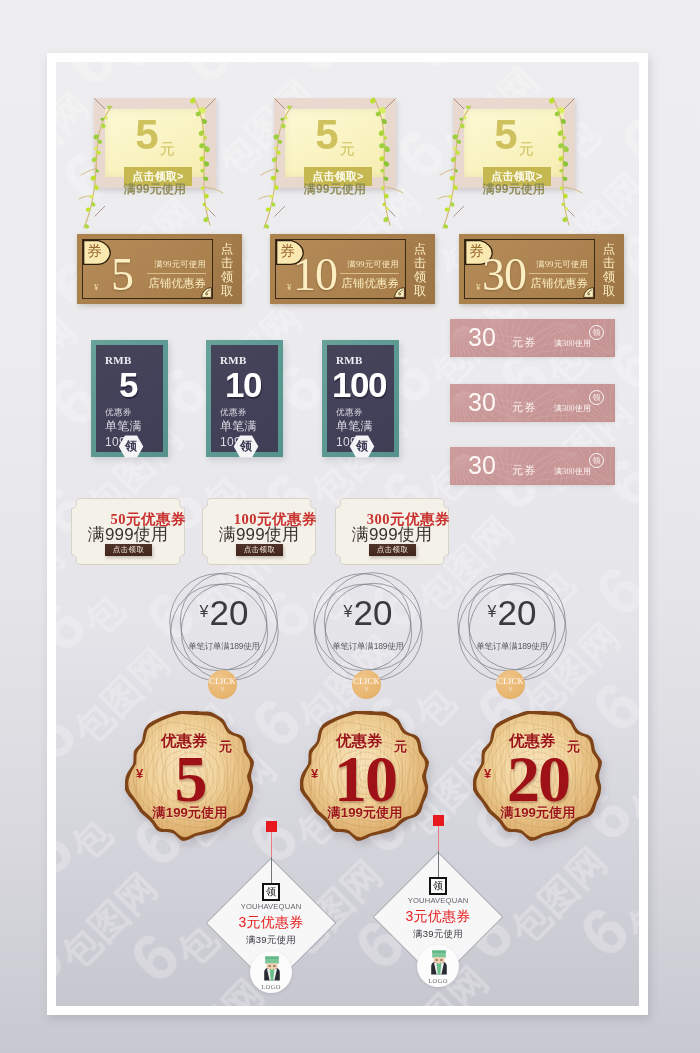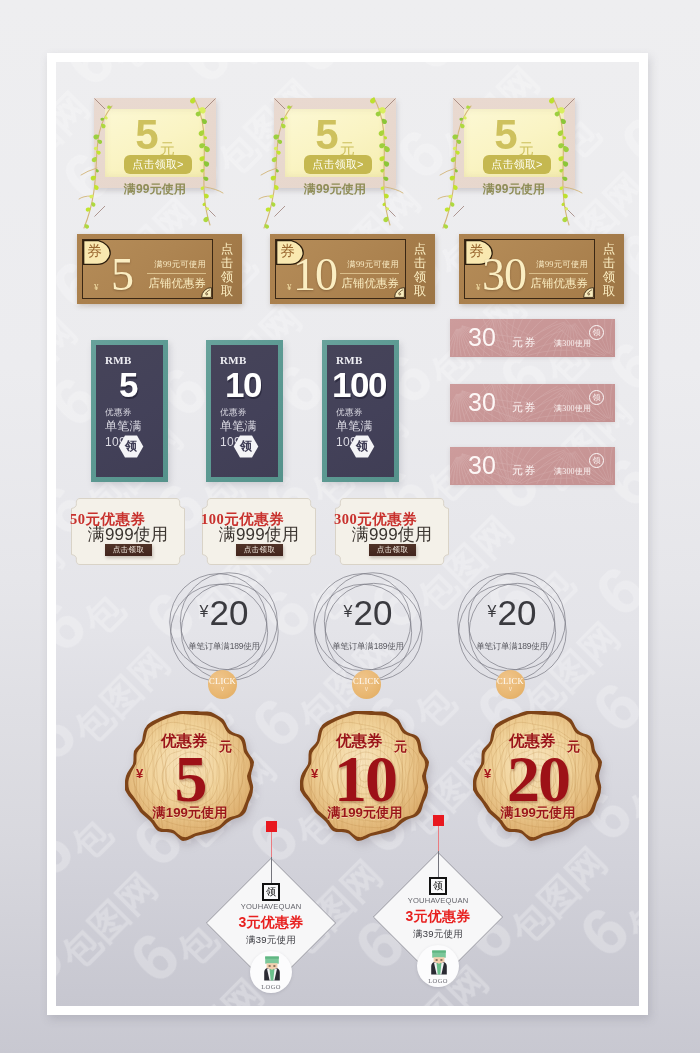--- a/index.html
+++ b/index.html
@@ -24,23 +24,23 @@
     box-shadow:1px 3px 5px rgba(120,110,115,.26);}
   .fc-bevel{position:absolute;inset:0;pointer-events:none;}
   .fc-inner{position:absolute;left:11px;top:11px;right:11px;bottom:11px;
     background:linear-gradient(155deg,#fcf8d4 0%,#faf4c4 50%,#f5edb0 100%);
     box-shadow:inset 0 0 6px rgba(200,190,140,.3);}
   .fc-amt{position:absolute;left:0;right:0;top:16px;text-align:center;
     color:#cec15e;line-height:1;font-weight:700;height:36px;
     font-family:"Liberation Sans",sans-serif;letter-spacing:0;}
   .fc-amt .num{font-size:42px;letter-spacing:-1px;vertical-align:-2px;}
   .fc-amt .unit{font-size:15px;font-weight:500;margin-left:2px;position:relative;top:7px;}
-  .fc-btn{position:absolute;left:30px;top:57px;width:68px;height:19px;
+  .fc-btn{position:absolute;left:30px;top:69px;width:68px;height:19px;
     background:#c5b850;color:#fffef2;font-size:11px;line-height:19px;text-align:center;
-    font-weight:400;letter-spacing:.2px;border-radius:6px;}
+    font-weight:700;letter-spacing:.2px;}
   .fc-cond{position:absolute;left:0;right:0;top:85px;text-align:center;
     color:#8e8c55;font-size:12px;font-weight:700;letter-spacing:.2px;line-height:13px;}
   .vine{position:absolute;pointer-events:none;overflow:visible;}
   .vine-left{left:-16px;top:2px;}
   .vine-right{left:88px;top:-3px;}
 
   
   .bcoupon{position:absolute;width:165px;height:70px;z-index:5;
     background:linear-gradient(135deg,#ad8350 0%,#a97f4c 45%,#9c7545 100%);
     box-shadow:1px 2px 5px rgba(110,90,70,.30);}
@@ -64,21 +64,21 @@
   .bc-line{position:absolute;right:8px;top:14px;width:59px;height:1px;background:#e0c894;opacity:.85;}
   .bc-t2{position:absolute;right:8px;top:17px;color:#fbeec2;font-size:11.4px;font-weight:400;
     font-family:"Liberation Serif",serif;letter-spacing:.1px;white-space:nowrap;}
   .bc-curl{position:absolute;right:0.5px;bottom:0.5px;width:11px;height:11px;}
   .bc-claim{position:absolute;right:3px;top:8px;width:24px;height:56px;
     color:#fbeec2;font-size:12.5px;font-family:"Liberation Serif",serif;text-align:center;
     line-height:14px;letter-spacing:0;}
   .bc-claim i{display:block;font-style:normal;}
 
   
-  .ncard{position:absolute;width:77px;height:142px;z-index:5;
+  .ncard{position:absolute;width:77px;height:117px;z-index:5;
     background:linear-gradient(125deg,#68a29b 0%,#5d9a93 45%,#55928b 100%);
     box-shadow:2px 3px 6px rgba(100,100,115,.22);}
   .nc-body{position:absolute;left:5px;top:5px;right:5px;bottom:5px;
     background:linear-gradient(150deg,#464459 0%,#434159 55%,#403e55 100%);}
   .nc-rmb{position:absolute;left:9px;top:9px;color:#f0f0f5;font-size:11px;
     font-family:"Liberation Serif",serif;font-weight:700;letter-spacing:.3px;}
   .nc-num{position:absolute;left:0;right:3px;top:22px;text-align:center;
     color:#fff;font-size:35px;line-height:35px;font-weight:700;letter-spacing:-1.5px;
     font-family:"Liberation Sans",sans-serif;text-shadow:1px 2px 0 rgba(30,28,48,.6);}
   .nc-l1{position:absolute;left:9px;top:62px;color:#dcdbe4;font-size:8.6px;letter-spacing:.3px;}
@@ -99,21 +99,21 @@
   .pb-cond{position:absolute;left:104px;top:19px;color:#fbf3f2;font-size:8px;
     font-family:"Liberation Serif",serif;letter-spacing:.2px;}
   .pb-circle{position:absolute;right:11px;top:6px;width:15px;height:15px;border-radius:50%;
     background:transparent;border:1.4px solid #fdfafa;box-sizing:border-box;}
   .pb-circle span{position:absolute;left:-1px;top:-1px;width:15px;height:15px;line-height:15px;
     text-align:center;color:#fbf2f1;font-size:8px;}
 
   
   .ccoupon{position:absolute;width:116px;height:67px;z-index:5;}
   .cc-shape{position:absolute;inset:0;}
-  .cc-amt{position:absolute;left:0;right:0;top:14px;text-align:left;
+  .cc-amt{position:absolute;left:0;right:0;top:14px;text-align:right;
     color:#c8312d;font-size:14.5px;letter-spacing:0.5px;font-weight:600;line-height:15px;
     font-family:"Liberation Serif",serif;}
   .cc-cond{position:absolute;left:0;right:0;top:31px;text-align:center;
     color:#3b3530;font-size:17px;letter-spacing:.2px;font-weight:500;line-height:12px;}
   .cc-btn{position:absolute;left:35px;top:46px;width:47px;height:12px;
     background:linear-gradient(180deg,#503328 0%,#42251d 100%);
     color:#f3eae0;font-size:7.5px;line-height:12px;text-align:center;letter-spacing:.4px;
     box-shadow:1px 2px 3px rgba(80,60,50,.28);}
 
   
@@ -157,21 +157,21 @@
   .dt-dia{position:absolute;left:0;top:36px;width:132px;height:132px;}
   .dt-inner{position:absolute;left:0;top:36px;width:132px;height:132px;}
   .dt-stem{position:absolute;left:65.5px;top:0;width:1px;height:27px;background:#74747c;}
   .dt-seal{position:absolute;left:57px;top:26px;width:18px;height:18px;
     border:2px solid #121212;box-sizing:border-box;background:#fbfbfc;}
   .dt-seal span{position:absolute;left:0;top:-1px;width:14px;height:16px;line-height:16px;
     text-align:center;color:#101010;font-size:10px;font-family:"Liberation Serif",serif;}
   .dt-brand{position:absolute;left:0;right:0;top:45px;text-align:center;color:#63636a;
     font-size:7.6px;letter-spacing:.2px;font-family:"Liberation Sans",sans-serif;}
   .dt-amt{position:absolute;left:0;right:0;top:57px;text-align:center;color:#e8201f;
-    font-size:14px;font-weight:700;letter-spacing:.2px;line-height:16px;}
+    font-size:14px;font-weight:400;letter-spacing:.2px;line-height:16px;}
   .dt-cond{position:absolute;left:0;right:0;top:77px;text-align:center;color:#38383e;
     font-size:9.5px;letter-spacing:.2px;}
   .dt-logo{position:absolute;left:45px;top:94px;width:42px;height:42px;border-radius:50%;
     background:#fcfcfd;box-shadow:0 1px 3px rgba(110,110,125,.22);}
   .dt-logo .avatar{position:absolute;left:12px;top:5px;}
   .dt-logo b{position:absolute;left:0;bottom:3px;width:42px;text-align:center;
     color:#6a6a72;font-size:6.5px;font-weight:400;letter-spacing:.4px;
     font-family:"Liberation Serif",serif;}
 </style>
 </head>

